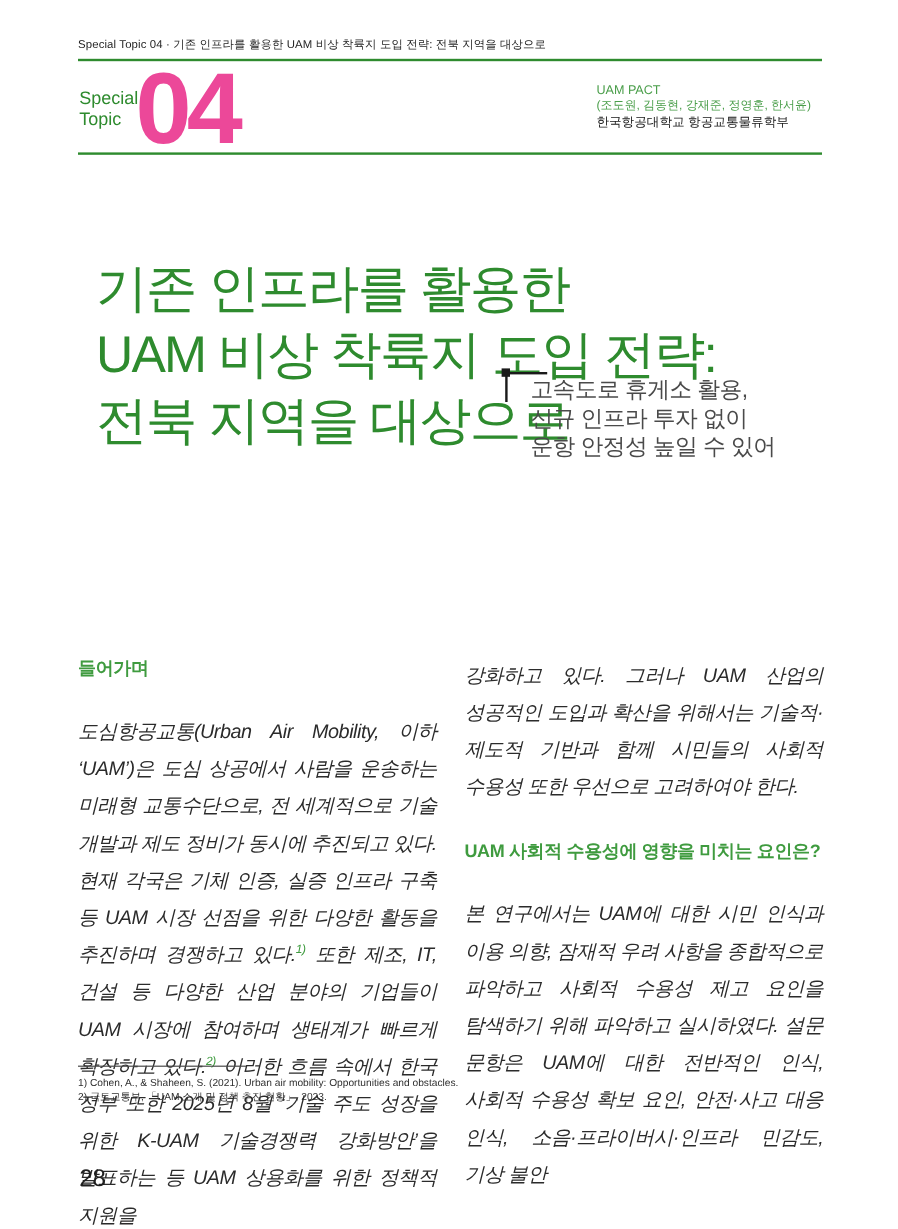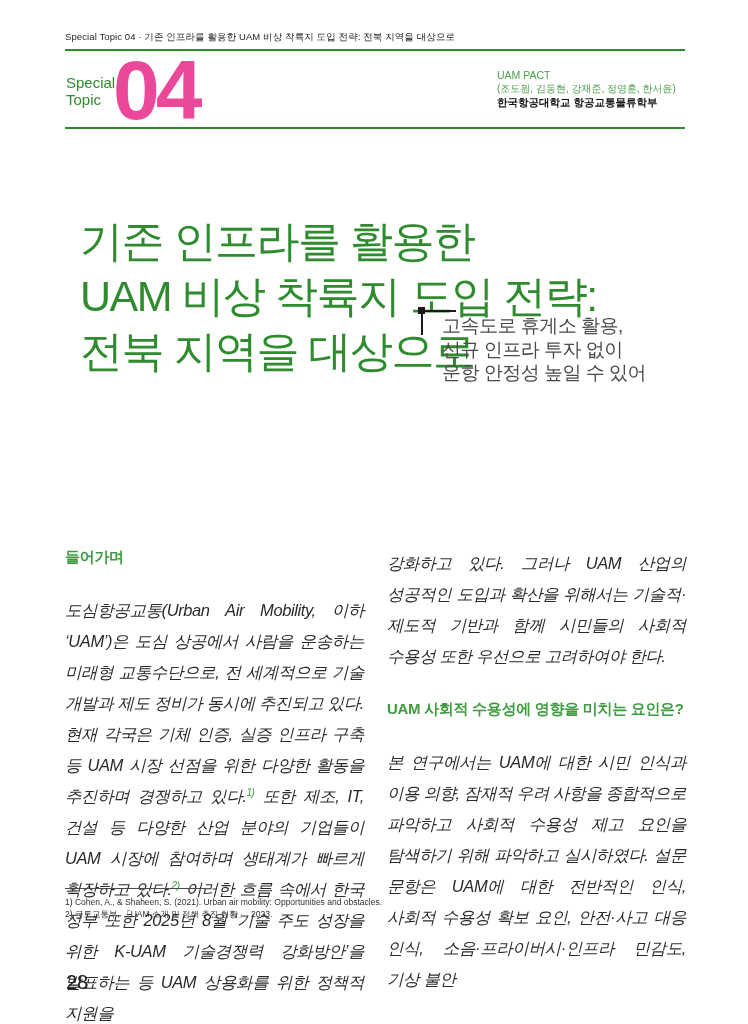--- a/index.html
+++ b/index.html
@@ -37,21 +37,21 @@
     position: absolute; top: 53px; left: 113px;
     font-size: 84px; line-height: 74px; font-weight: 800;
     color: #ec4899; letter-spacing: -4px;
   }
   .author-block {
     position: absolute; top: 69px; left: 497px; width: 190px;
     font-size: 10.5px; line-height: 13px;
   }
   .author-team { color: #4a9e4a; }
   .author-names { color: #4a9e4a; font-size: 10px; }
-  .author-affil { color: #141414; font-weight: bold; margin-top: 1px; }
+  .author-affil { color: #141414; font-weight: normal; margin-top: 1px; }
 
   
   .main-title {
     position: absolute; top: 198px; left: 64px;
     font-size: 43px; line-height: 55px; font-weight: 500;
     color: #2e8b2e; letter-spacing: -1.5px; white-space: nowrap;
   }
 
   
   .pull-quote {

